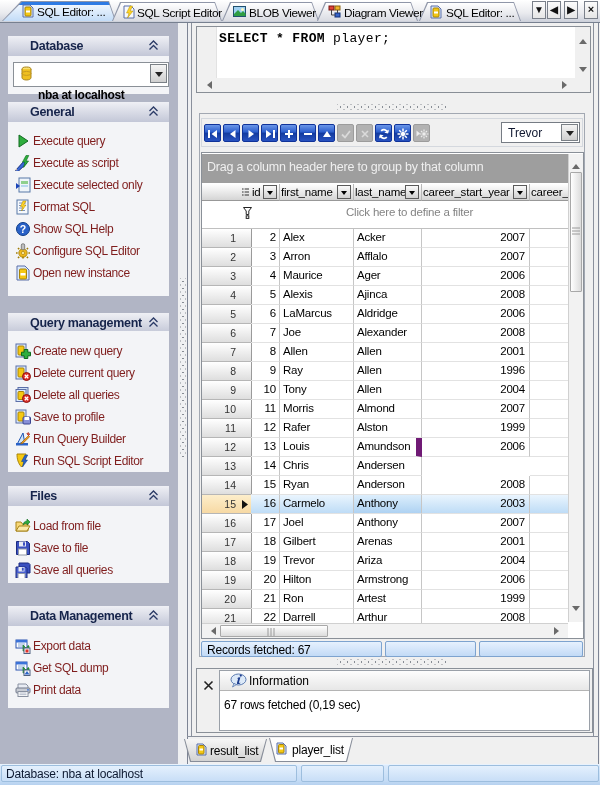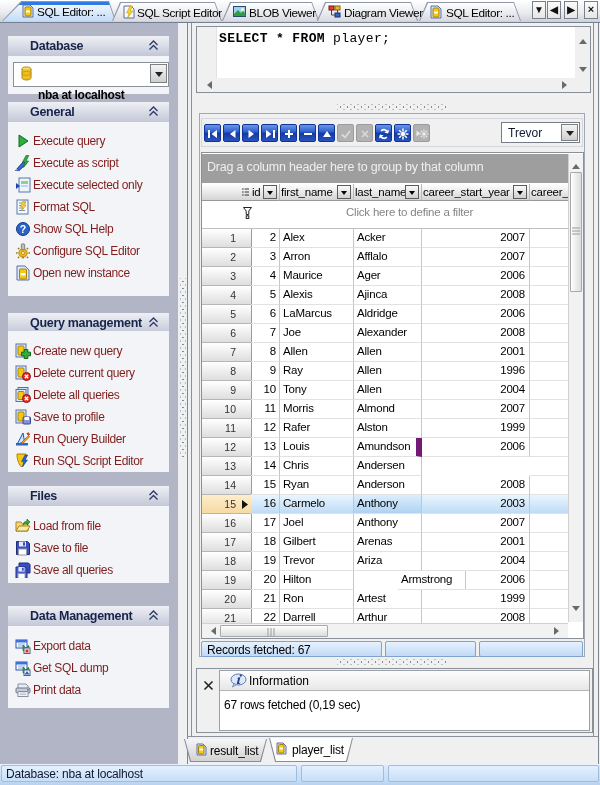--- a/index.html
+++ b/index.html
@@ -873,21 +873,21 @@
           <div class="rnum" style="">
             <i>19</i>
           </div>
           <div class="rind" style=""></div>
           <div class="gc" style="left:49px;width:29px;border-right:1px solid #c6c6c6;">
             <span style="right:3px;">20</span>
           </div>
           <div class="gc" style="left:78px;width:74px;border-right:1px solid #c6c6c6;">
             <span style="left:3px;">Hilton</span>
           </div>
-          <div class="gc" style="left:152px;width:68px;border-right:1px solid #c6c6c6;margin-left:44px;">
+          <div class="gc" style="left:152px;width:68px;border-right:1px solid #c6c6c6;">
             <span style="left:3px;">Armstrong</span>
           </div>
           <div class="gc" style="left:220px;width:108px;border-right:1px solid #c6c6c6;">
             <span style="right:4px;">2006</span>
           </div>
           <div class="gc" style="left:328px;width:38px;"></div>
         </div>
         <div class="abs grow" style="top:437px;">
           <div class="rnum" style="">
             <i>20</i>

